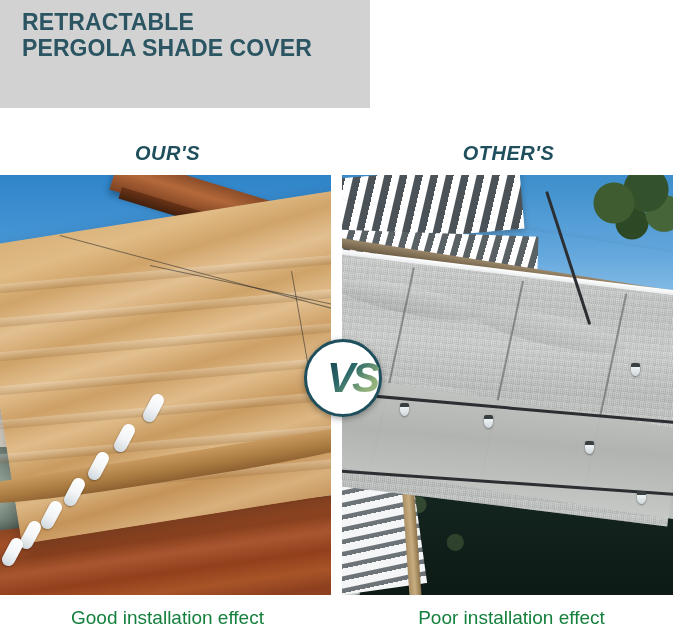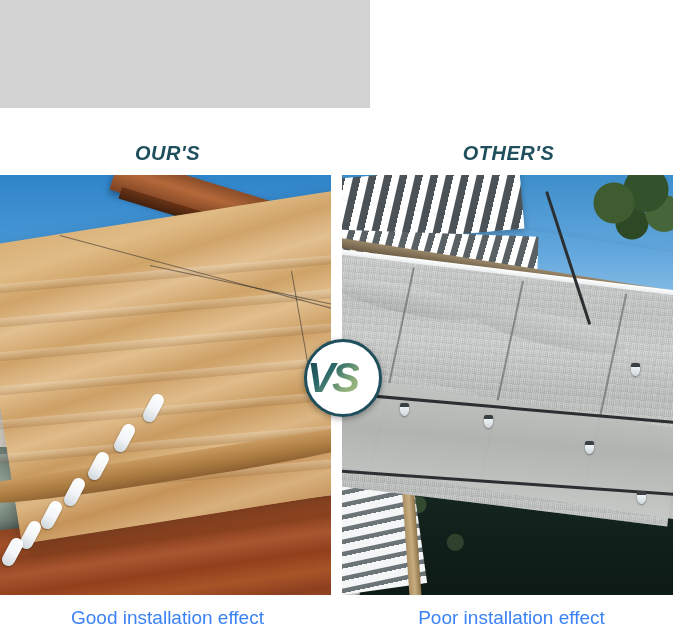--- a/index.html
+++ b/index.html
@@ -327,52 +327,56 @@
     top: 339px;
     width: 72px;
     height: 72px;
     border-radius: 50%;
     background: #ffffff;
     border: 3px solid #1f4f5c;
     box-shadow: 0 2px 6px rgba(0,0,0,.35);
     z-index: 20;
     display: flex;
     align-items: center;
-    justify-content: flex-start;
+    justify-content: flex-end;
   }
   .vs-text {
     font-size: 42px;
     font-weight: bold;
     font-style: italic;
     line-height: 1;
     letter-spacing: -3px;
     background: linear-gradient(135deg, #16424f 0%, #2d6a6a 40%, #8fb07a 75%, #a9bf8c 100%);
     -webkit-background-clip: text;
     background-clip: text;
     color: transparent;
     -webkit-text-fill-color: transparent;
     padding-right: 2px;
   }
 
   
   .caption {
     position: absolute;
     top: 607px;
-    color: #3b82f6;
+    color: #15803d;
     font-size: 19px;
     font-weight: normal;
     text-align: center;
   }
   .caption.left  { left: 0px;   width: 335px; }
   .caption.right { left: 344px; width: 335px; }
 </style>
 </head>
 <body>
 
 <div class="header-band">
+  <div class="header-title">
+    <span>RETRACTABLE</span>
+    <span class="line2">PERGOLA SHADE COVER</span>
+  </div>
 </div>
 
 <div class="col-label left">OUR'S</div>
 <div class="col-label right">OTHER'S</div>
 
 <div class="photo left">
   <div class="layer sky-l"></div>
 
   <div class="layer house-l"></div>
   <div class="layer roof-l"></div>

